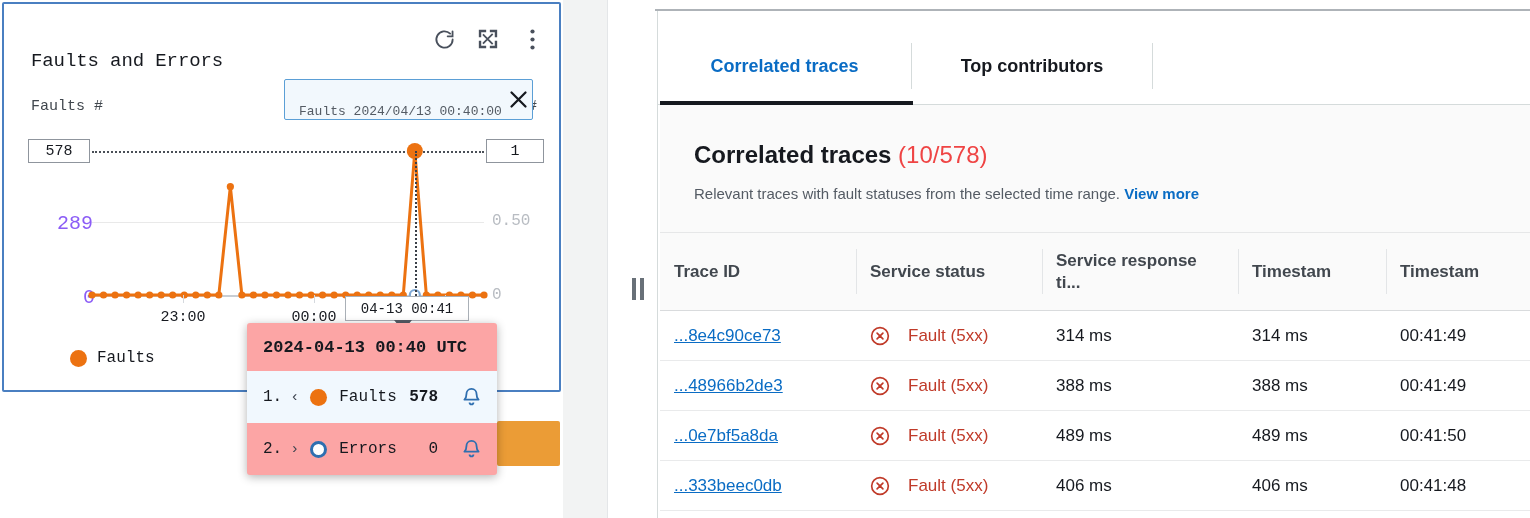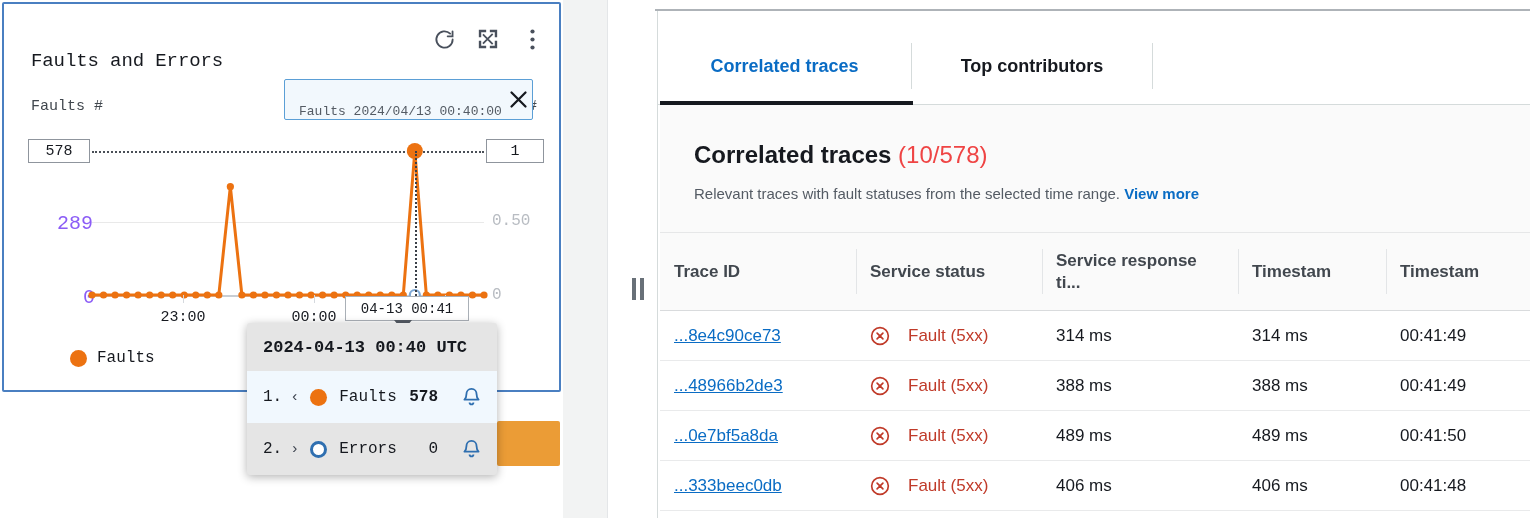--- a/index.html
+++ b/index.html
@@ -92,21 +92,21 @@
   #legend-label { font-size:16px; color:#16191f; }
 
   #orange-button {
     position:absolute; left:497px; top:421px; width:63px; height:45px;
     background:#eb9c36; border-radius:2px; cursor:pointer;
   }
 
   
   #tooltip {
     position:absolute; left:247px; top:323px; width:250px; height:152px;
-    background:#e5e5e5; border-radius:3px;
+    background:#fca5a5; border-radius:3px;
     box-shadow:0 2px 10px rgba(0,0,0,0.30);
     overflow:hidden;
   }
   #tooltip-title {
     height:48px; display:flex; align-items:center; padding-left:16px;
     font-size:17px; font-weight:bold; color:#16191f;
   }
   .tt-row { height:52px; display:flex; align-items:center; padding:0 14px 0 16px; gap:8px; font-size:16px; color:#16191f; }
   .tt-row.highlight { background:#f1f8fe; }
   .tt-idx { color:#16191f; }

